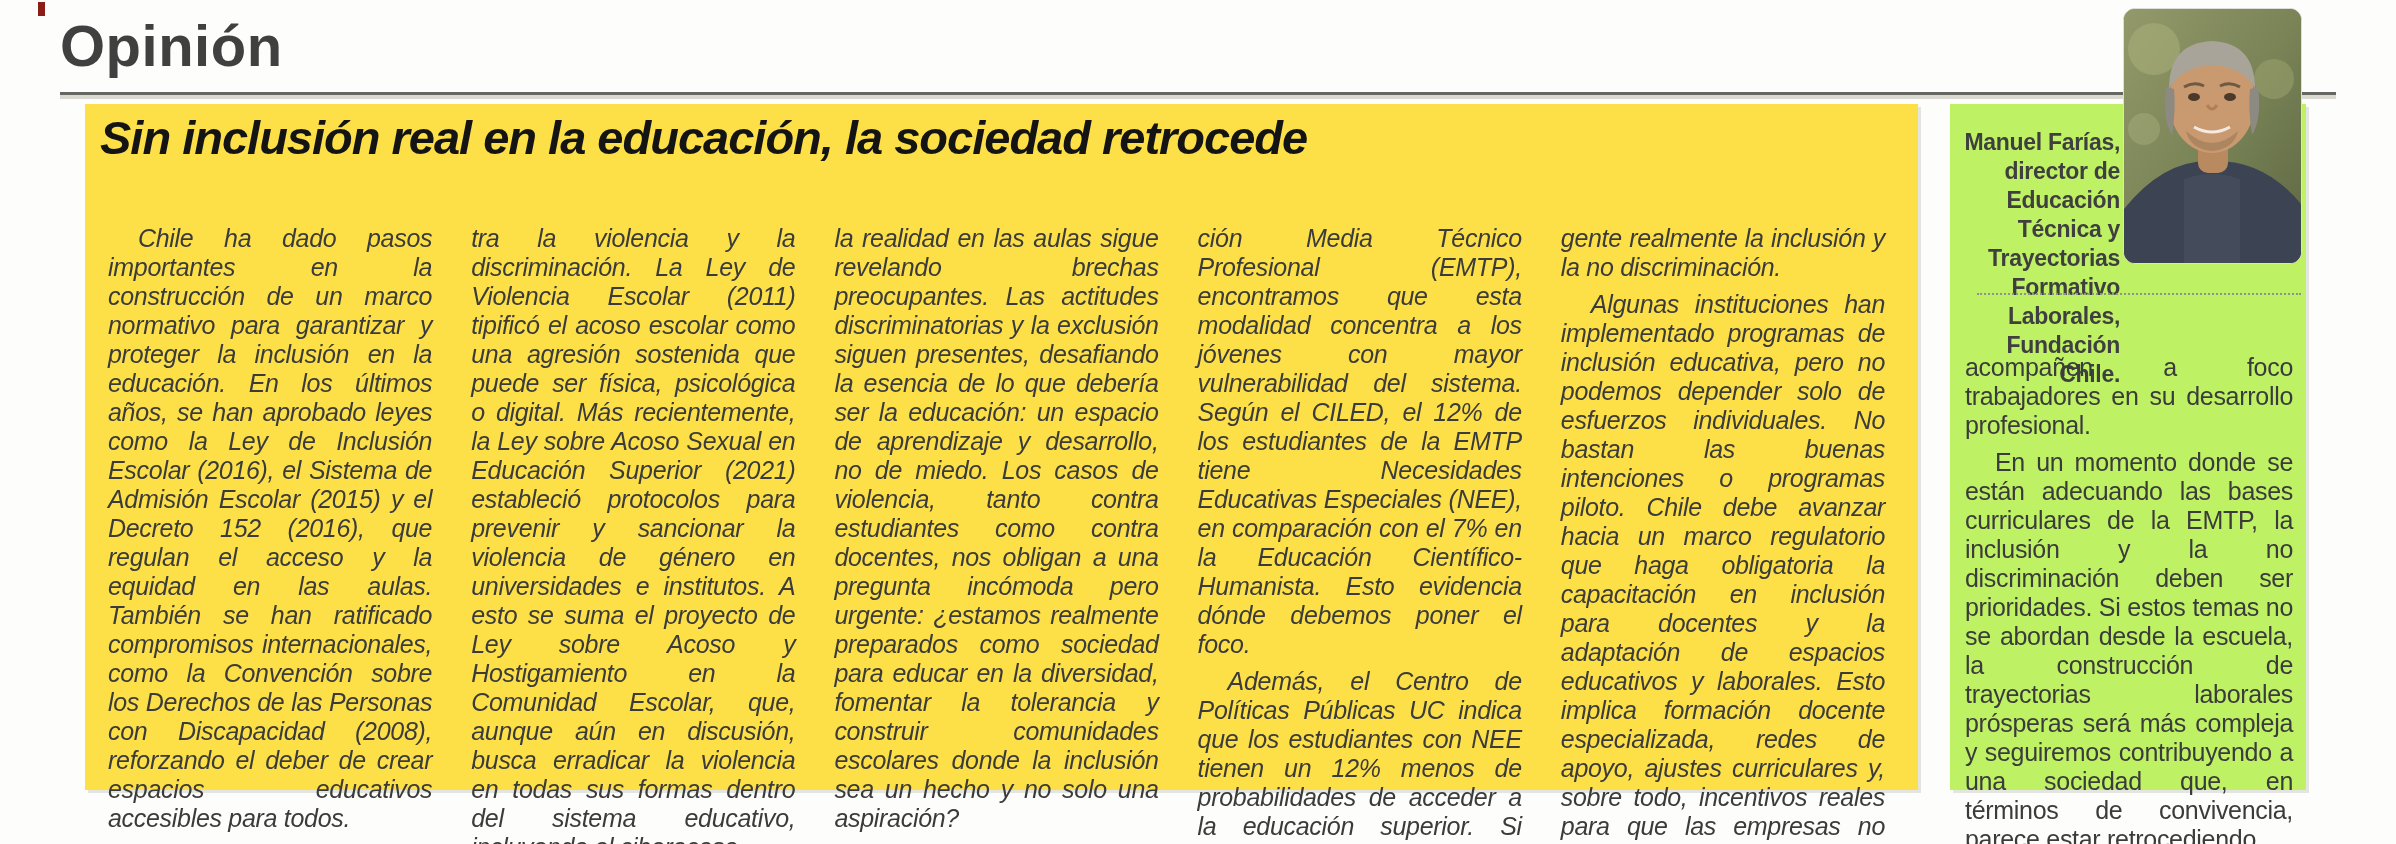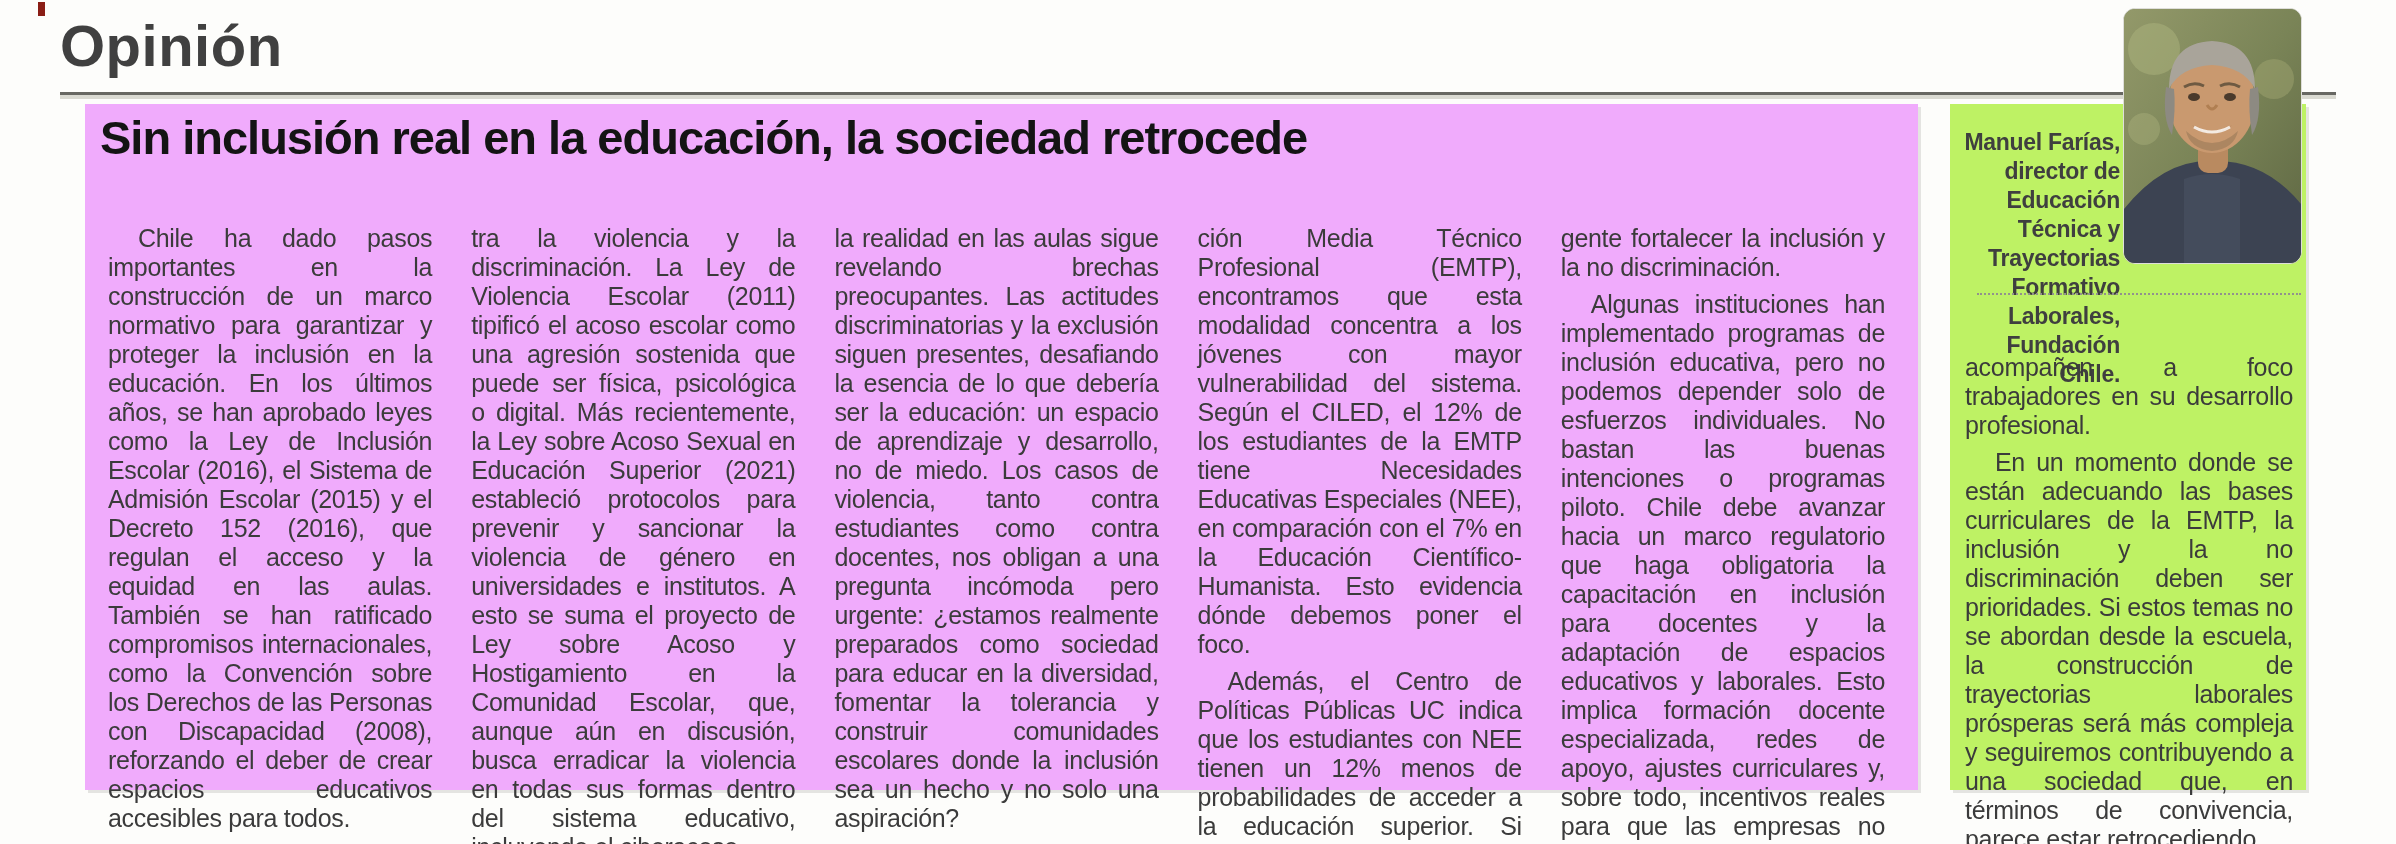--- a/index.html
+++ b/index.html
@@ -9,21 +9,21 @@
   }
   .red-mark{position:absolute;left:38px;top:2px;width:7px;height:14px;background:#8a1d15;}
   .section-label{
     position:absolute;left:60px;top:12px;font-size:58px;font-weight:bold;
     color:#404040;letter-spacing:0.5px;
   }
   .rule{position:absolute;left:60px;top:92px;width:2276px;height:3px;background:#676762;z-index:1;}
   .rule-light{position:absolute;left:60px;top:95px;width:2276px;height:4px;background:#d9d9d1;z-index:1;}
   .main-box{
     position:absolute;left:85px;top:104px;width:1833px;height:686px;
-    background:#f0abfc;box-shadow:3px 3px 0 rgba(90,90,80,0.15);z-index:2;
+    background:#fde047;box-shadow:3px 3px 0 rgba(90,90,80,0.15);z-index:2;font-style:italic;
   }
   .headline{
     position:absolute;left:15px;top:6px;font-size:47px;font-weight:bold;
     color:#141414;letter-spacing:-1px;white-space:nowrap;
   }
   .cols{position:absolute;left:15px;top:112px;width:1793px;display:flex;gap:23px;}
   .col{flex:1;text-align:justify;font-size:25px;line-height:29px;color:#3b3b3b;letter-spacing:-0.3px;}
   .para{margin:8px;}
   .para.indent{text-indent:30px;}
   .right-box{
@@ -70,21 +70,21 @@
         </div>
         <div class="col">
           <p class="para">la realidad en las aulas sigue revelando brechas preocupantes. Las actitudes discriminatorias y la exclusión siguen presentes, desafiando la esencia de lo que debería ser la educación: un espacio de aprendizaje y desarrollo, no de miedo. Los casos de violencia, tanto contra estudiantes como contra docentes, nos obligan a una pregunta incómoda pero urgente: ¿estamos realmente preparados como sociedad para educar en la diversidad, fomentar la tolerancia y construir comunidades escolares donde la inclusión sea un hecho y no solo una aspiración?</p>
           <p class="para indent">Si nos enfocamos en la Educa-</p>
         </div>
         <div class="col">
           <p class="para">ción Media Técnico Profesional (EMTP), encontramos que esta modalidad concentra a los jóvenes con mayor vulnerabilidad del sistema. Según el CILED, el 12% de los estudiantes de la EMTP tiene Necesidades Educativas Especiales (NEE), en comparación con el 7% en la Educación Científico-Humanista. Esto evidencia dónde debemos poner el foco.</p>
           <p class="para indent">Además, el Centro de Políticas Públicas UC indica que los estudiantes con NEE tienen un 12% menos de probabilidades de acceder a la educación superior. Si realmente queremos promover trayectorias formativo laborales prósperas y equitativas, es ur-</p>
         </div>
         <div class="col">
-          <p class="para">gente fortalecer la inclusión y la no discriminación.</p>
+          <p class="para">gente realmente la inclusión y la no discriminación.</p>
           <p class="para indent">Algunas instituciones han implementado programas de inclusión educativa, pero no podemos depender solo de esfuerzos individuales. No bastan las buenas intenciones o programas piloto. Chile debe avanzar hacia un marco regulatorio que haga obligatoria la capacitación en inclusión para docentes y la adaptación de espacios educativos y laborales. Esto implica formación docente especializada, redes de apoyo, ajustes curriculares y, sobre todo, incentivos reales para que las empresas no solo contraten, sino que</p>
         </div>
       </div>
   </div>
 
   <div class="right-box">
     <div class="caption">Manuel Farías, director de Educación Técnica y Trayectorias Formativo Laborales, Fundación Chile.</div>
     <div class="dotted-sep"></div>
     <div class="col-six">
         <p class="para">acompañen a foco trabajadores en su desarrollo profesional.</p>

